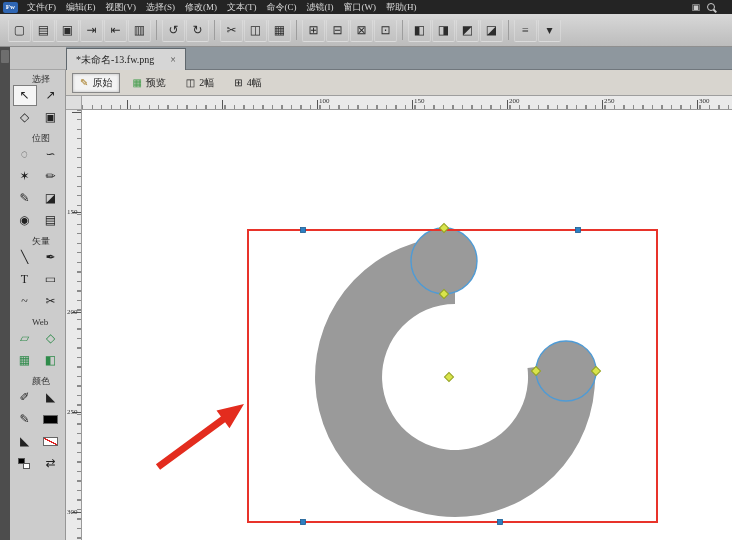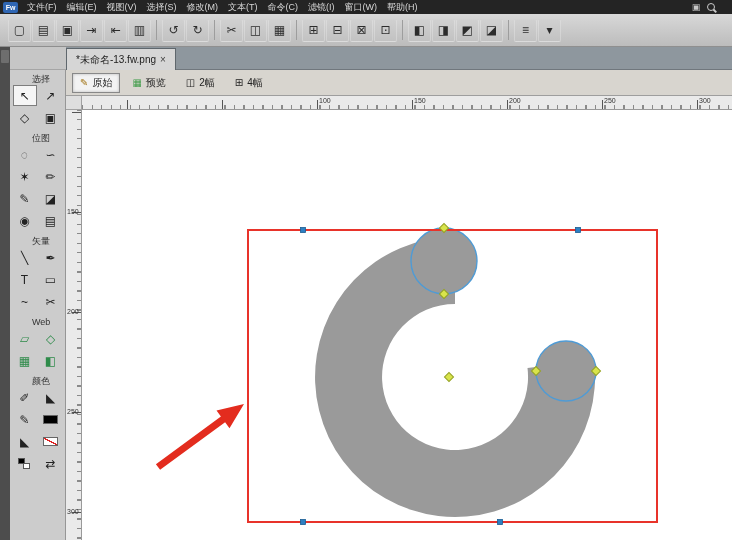--- a/index.html
+++ b/index.html
@@ -1,18 +1,18 @@
 <!DOCTYPE html>
 <html><head>
 <meta charset="utf-8">
 <style>
   * { margin:0; padding:0; box-sizing:border-box; }
   html,body { width:732px; height:540px; }
   body { font-family:"Liberation Sans","DejaVu Sans",sans-serif; background:#fff; }
-  #app { position:relative; width:732px; height:540px; overflow:hidden; background:#fff; }
+  #app { position:relative; width:732px; height:540px; overflow:hidden; background:#fff;font-family:Liberation Serif, serif; }
 
   
   .menubar { position:absolute; left:0; top:0; width:732px; height:14px; background:#242424;
              display:flex; align-items:center; color:#d6d6d6; font-size:9px; z-index:30; }
   .appicon { width:15px; height:11px; background:#2f66b3; color:#fff; font-size:7px; font-weight:bold;
              display:flex; align-items:center; justify-content:center; margin:0 4px 0 3px; border-radius:2px; }
   .menu { padding:0 5px; height:14px; line-height:14px; white-space:nowrap; cursor:default; }
   .mb-spacer { flex:1; }
   .mb-icon { width:18px; text-align:center; font-size:9px; color:#c9c9c9; }
   .magnifier { position:relative; width:13px; height:13px; margin-right:14px; }
@@ -27,21 +27,21 @@
              display:flex; align-items:center; padding-left:8px; gap:1px; z-index:25; }
   .tbtn { width:23px; height:23px; display:flex; align-items:center; justify-content:center;
           font-size:12px; color:#2c2c2c; border:1px solid rgba(255,255,255,.25); border-radius:2px;
           background:linear-gradient(#d0d0d0,#c2c2c2); }
   .tsep { width:1px; height:20px; background:#9d9d9d; margin:0 4px; }
 
   
   .tabstrip { position:absolute; left:0; top:47px; width:732px; height:23px; background:#8e979e;
               border-bottom:1px solid #70777d; z-index:10; }
   .tab { position:absolute; left:66px; top:1px; height:22px; background:#d6d6d6;
-         border:1px solid #5f676d; border-bottom:none; display:flex; align-items:center; gap:4px;
+         border:1px solid #5f676d; border-bottom:none; display:flex; align-items:center; gap:16px;
          padding:0 9px; font-size:10px; color:#1c1c1c; }
   .tab-close { font-size:10px; color:#444; }
   .tab-patch { position:absolute; left:10px; top:47px; width:56px; height:23px; background:#c6c6c6;
                border-bottom:1px solid #a5a5a5; z-index:11; }
 
   
   .viewbar { position:absolute; left:66px; top:70px; width:666px; height:26px; background:#d8d5cf;
              border-bottom:1px solid #9e9e9e; display:flex; align-items:center; gap:4px;
              padding-left:6px; font-size:10px; color:#222; z-index:9; }
   .vmode { display:flex; align-items:center; gap:4px; padding:2px 7px; border:1px solid transparent; }

